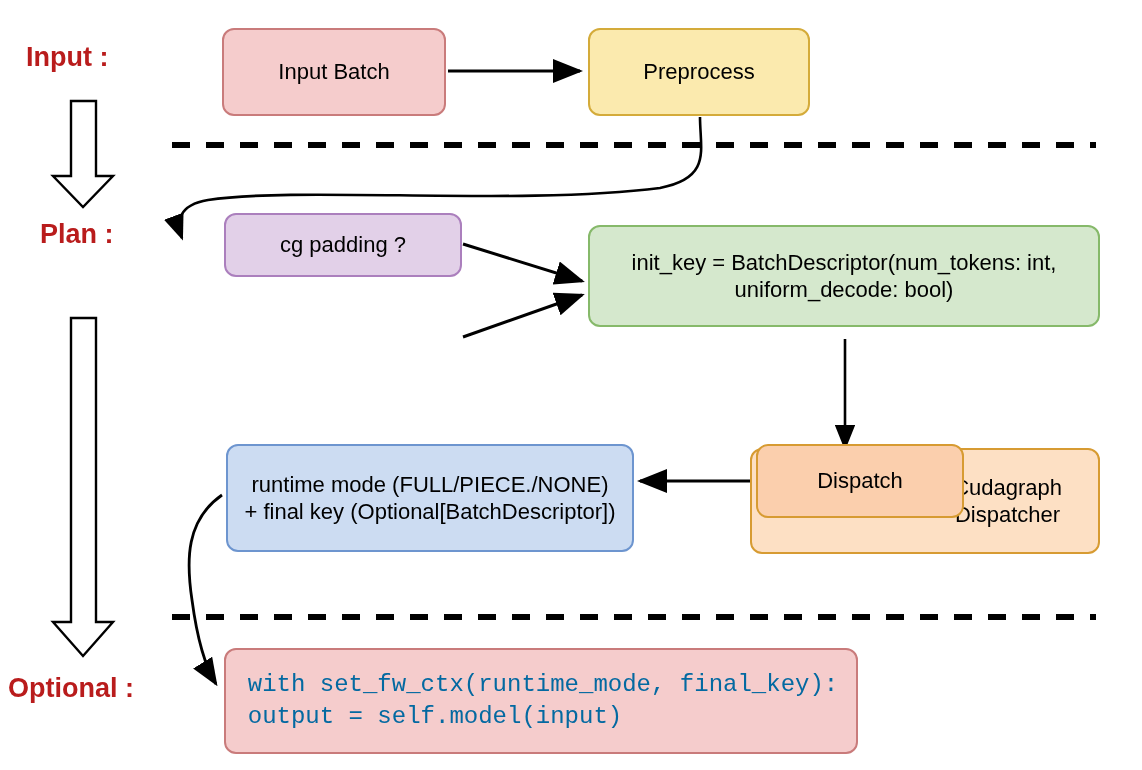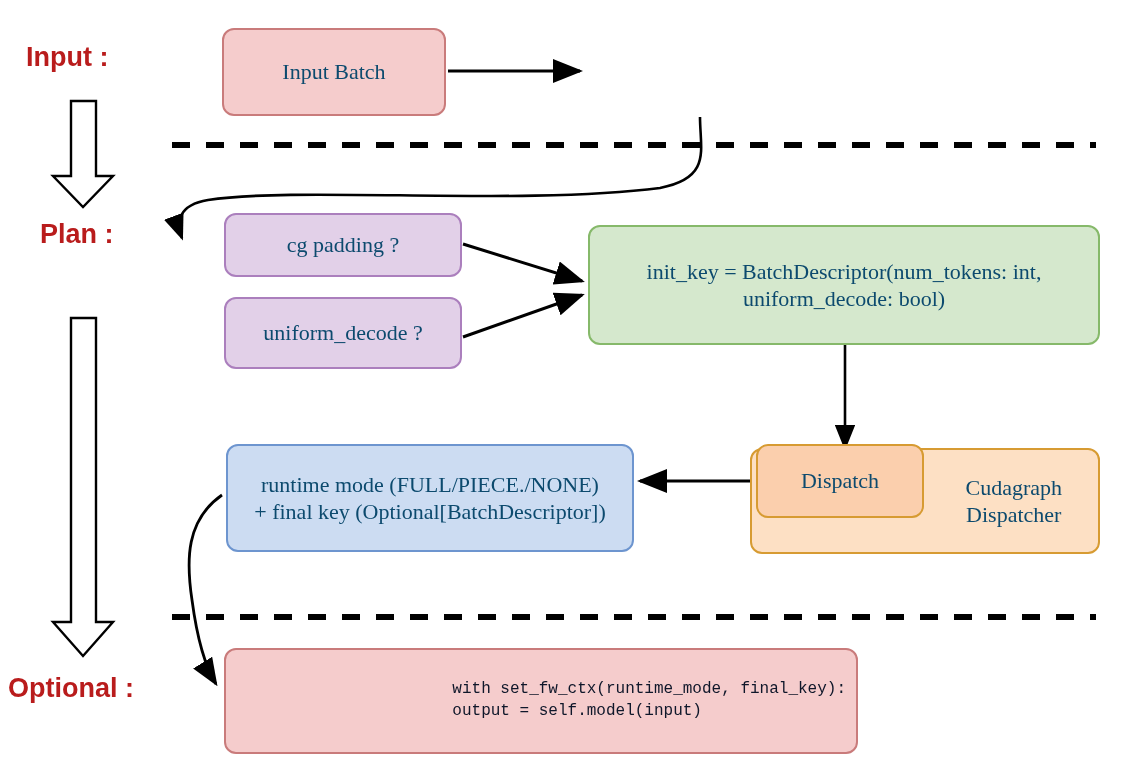--- a/index.html
+++ b/index.html
@@ -34,45 +34,45 @@
   .node {
     position: absolute;
     box-sizing: border-box;
     border-radius: 12px;
     border-style: solid;
     border-width: 2px;
     display: flex;
     align-items: center;
     justify-content: center;
     text-align: center;
-    font-family: Liberation Serif, serif;
+    font-family: Liberation Sans, sans-serif;
     font-size: 22px;
-    color: #0c4a6e;
+    color: #000000;
     line-height: 1.25;
     padding: 4px 10px;
   }
   .node .txt { white-space: pre-line; }
 
   .n-input-batch   { background: #f5cccc; border-color: #c97b7b; }
   .n-preprocess    { background: #fbeaae; border-color: #d4ab3a; }
   .n-cgpad         { background: #e2d0e8; border-color: #ab7fbd; justify-content: center; }
   .n-unidec        { background: #e2d0e8; border-color: #ab7fbd; }
   .n-initkey       { background: #d5e8cd; border-color: #86b96a; }
   .n-dispatcher    { background: #fde0c4; border-color: #d79b32; }
   .n-dispatch      { background: #fbcfad; border-color: #d79b32; }
   .n-runtime       { background: #ccdcf2; border-color: #6d95cf; }
   .n-code          { background: #f5cccc; border-color: #c97b7b; }
 
   .n-code {
     font-family: "Liberation Mono", "DejaVu Sans Mono", monospace;
-    font-size: 16px;
-    justify-content: flex-end;
+    font-size: 24px;
+    justify-content: center;
     text-align: left;
     padding-left: 14px;
-    color: #0f172a;
+    color: #0369a1;
     line-height: 1.35;
   }
   .n-dispatcher { justify-content: flex-end; padding-right: 36px; }
   .n-dispatcher .txt { line-height: 1.25; }
 </style>
 </head>
 <body>
 
 <div id="canvas">
 
@@ -112,40 +112,40 @@
   <div class="stage-label" style="left:26px; top:42px;">Input :</div>
 
   <div class="stage-label" style="left:40px; top:219px;">Plan :</div>
 
   <div class="stage-label" style="left:8px; top:673px;">Optional :</div>
 
   <div class="node n-input-batch" style="left:222px; top:28px; width:224px; height:88px;">
     <span class="txt">Input Batch</span>
   </div>
 
+  <div class="node n-preprocess" style="left:588px; top:28px; width:222px; height:88px;">
+    <span class="txt">Preprocess</span>
+  </div>
 
   <div class="node n-cgpad" style="left:224px; top:213px; width:238px; height:64px;">
     <span class="txt">cg padding ?</span>
   </div>
 
-  <div class="node n-unidec" style="left:224px; top:297px; width:238px; height:72px;">
-    <span class="txt">uniform_decode ?</span>
-  </div>
 
-  <div class="node n-initkey" style="left:588px; top:225px; width:512px; height:120px;">
+  <div class="node n-initkey" style="left:588px; top:225px; width:512px; height:102px;">
     <span class="txt">init_key = BatchDescriptor(num_tokens: int,
 uniform_decode: bool)</span>
   </div>
 
   <div class="node n-dispatcher" style="left:750px; top:448px; width:350px; height:106px;">
     <span class="txt">Cudagraph
 Dispatcher</span>
   </div>
 
-  <div class="node n-dispatch" style="left:756px; top:444px; width:168px; height:74px;">
+  <div class="node n-dispatch" style="left:756px; top:444px; width:208px; height:74px;">
     <span class="txt">Dispatch</span>
   </div>
 
   <div class="node n-runtime" style="left:226px; top:444px; width:408px; height:108px;justify-content:center;">
     <span class="txt">runtime mode (FULL/PIECE./NONE)
 + final key (Optional[BatchDescriptor])</span>
   </div>
 
   <div class="node n-code" style="left:224px; top:648px; width:634px; height:106px;">
     <span class="txt">with set_fw_ctx(runtime_mode, final_key):

